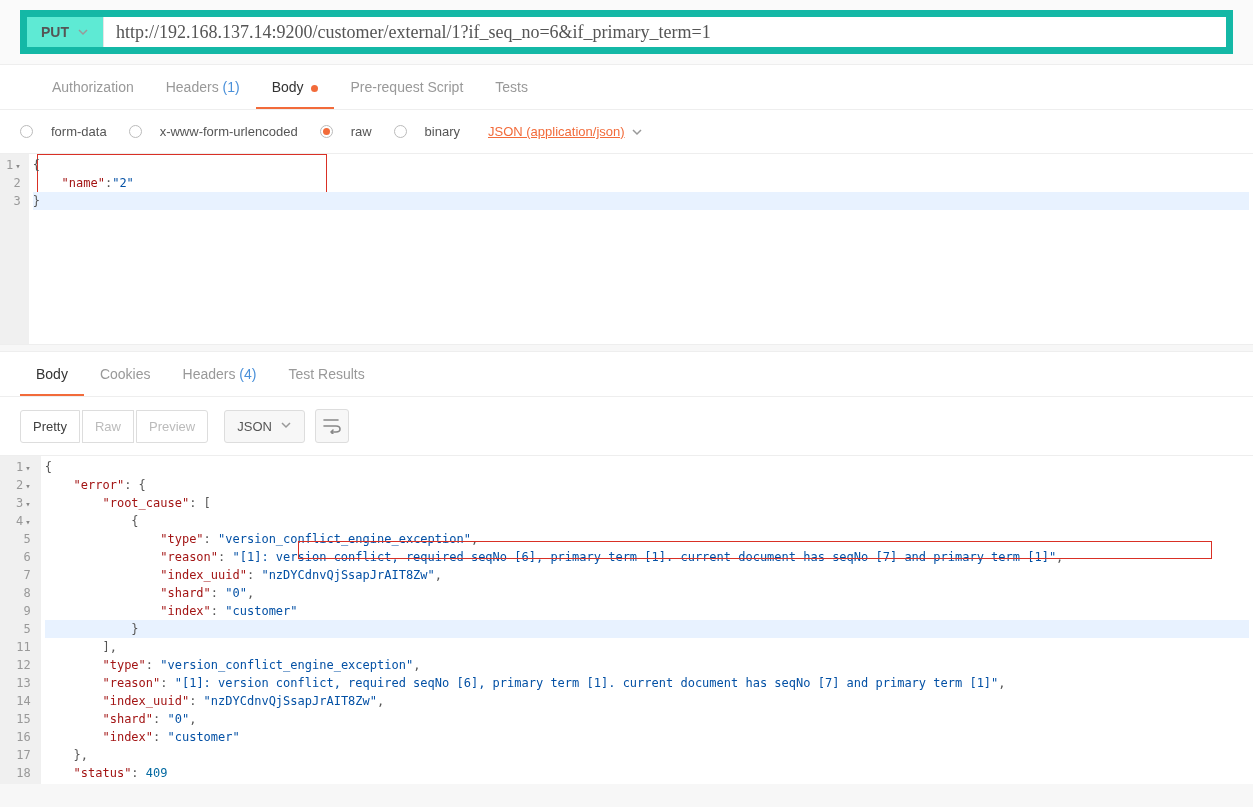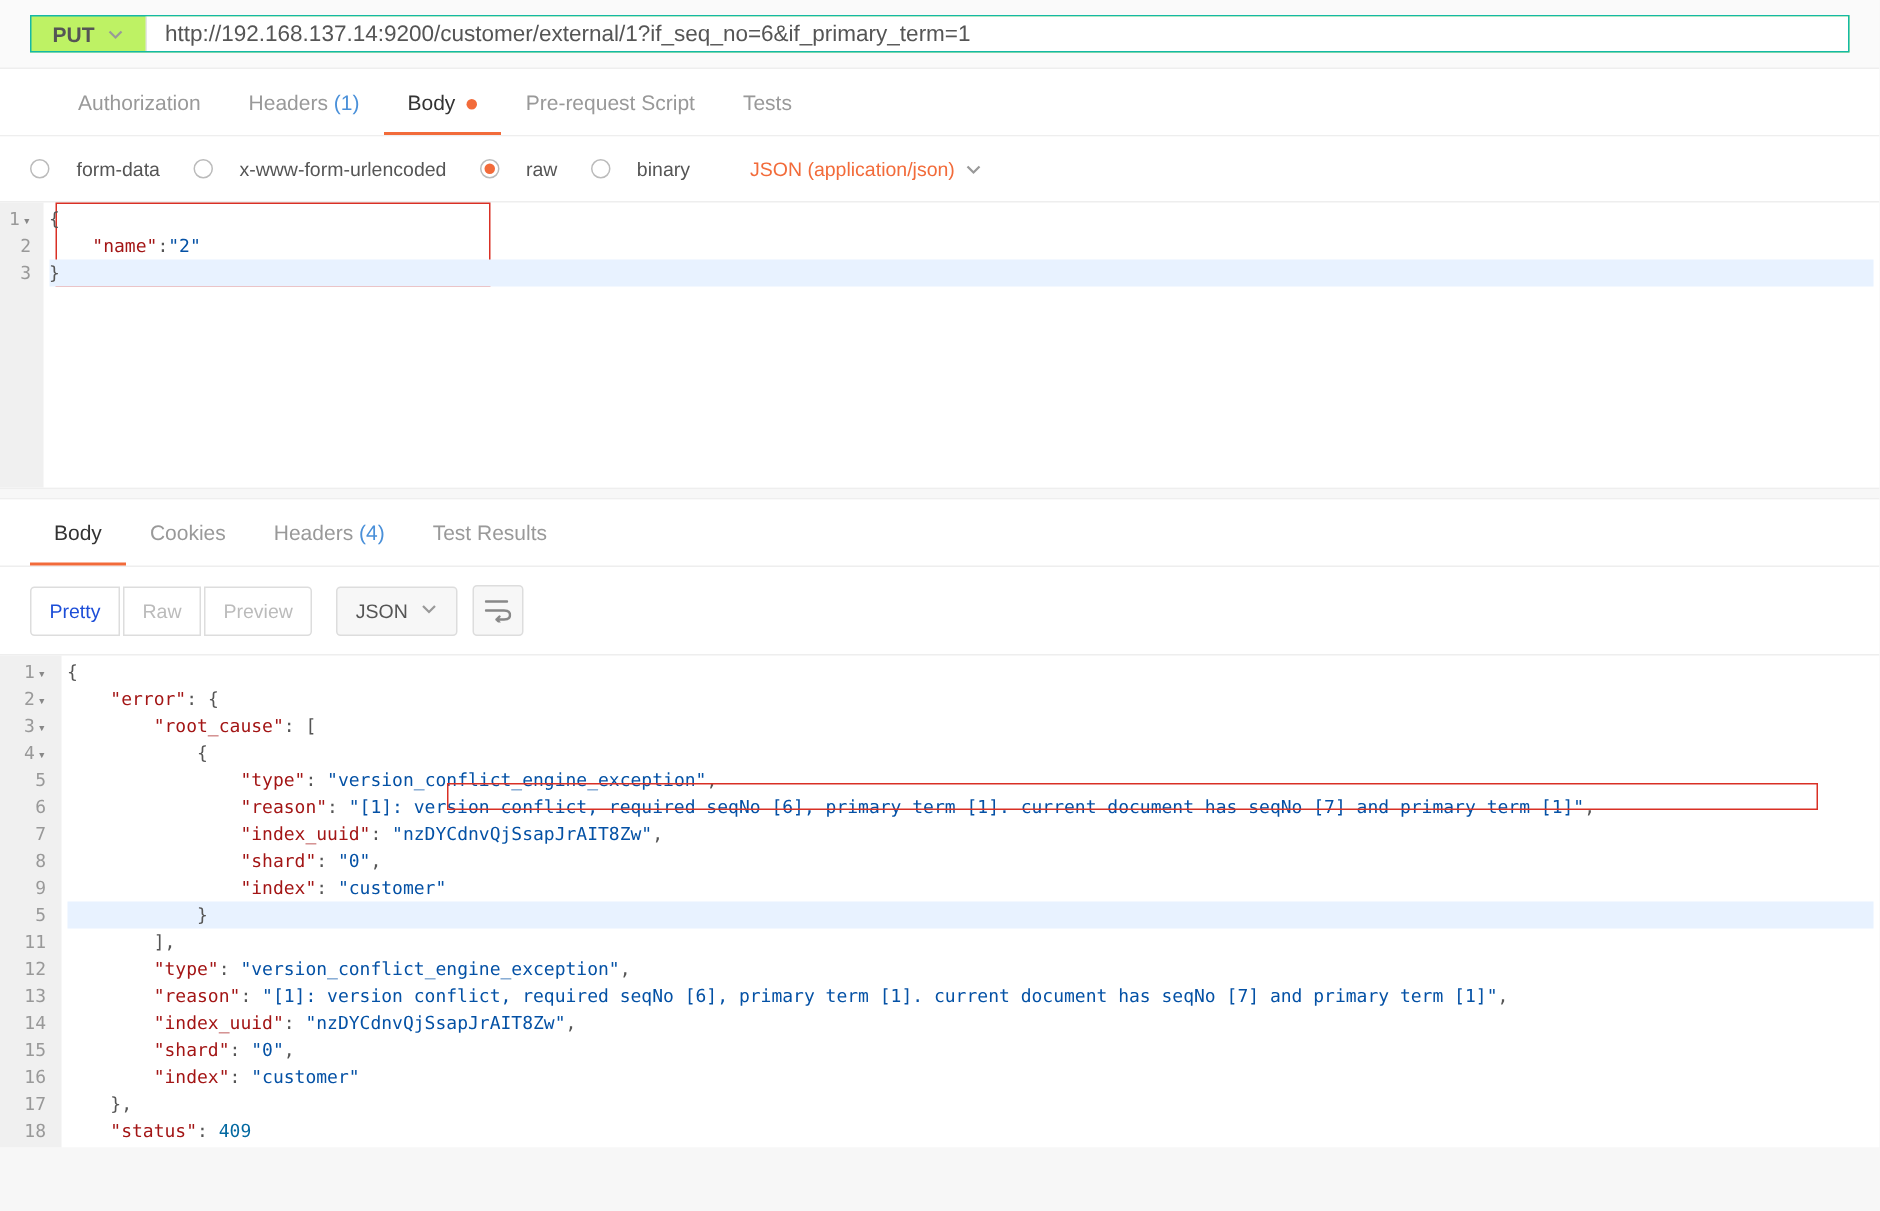--- a/index.html
+++ b/index.html
@@ -1,35 +1,35 @@
 <!DOCTYPE html>
 <html><head>
   <meta charset="utf-8">
   <style>
     * { box-sizing: border-box; margin: 0; padding: 0; }
     body { font-family: -apple-system, BlinkMacSystemFont, "Segoe UI", Arial, sans-serif; font-size: 13px; background: #f7f7f7; color: #555; }
     
     .request-bar { padding: 10px 20px; background: #fafafa; border-bottom: 1px solid #eee; }
-    .request-bar-inner { display: flex; align-items: stretch; border: 1px solid #14b8a6; background: #bef264; height: 25px; }
+    .request-bar-inner { display: flex; align-items: stretch; border: 7px solid #14b8a6; background: #5eead4; height: 44px; }
     .method-select { display: flex; align-items: center; padding: 0 14px; font-weight: 600; font-size: 14px; cursor: pointer; color: #555; border-right: 1px solid #e5e5e5; }
     .method-select svg { margin-left: 8px; }
-    .url-input { flex: 1; border: none; padding: 0 12px; font-size: 15px; outline: none; color: #555; }
+    .url-input { flex: 1; border: none; padding: 0 12px; font-size: 18px; outline: none; color: #555; font-family: Liberation Serif, serif; }
     .url-input-wrap { flex: 1; display: flex; }
 
     .tabs { display: flex; padding: 0 36px; border-bottom: 1px solid #eee; background: #fff; }
     .tab { padding: 14px 16px 12px; cursor: pointer; color: #999; font-size: 14px; border-bottom: 2px solid transparent; }
     .tab.active { color: #333; border-bottom-color: #f26b3a; }
     .tab .dot { display: inline-block; width: 7px; height: 7px; border-radius: 50%; background: #f26b3a; margin-left: 4px; vertical-align: middle; }
     .tab .cnt { color: #4a90d9; }
 
     .body-type-row { display: flex; align-items: center; padding: 14px 20px; background: #fff; font-size: 13px; color: #555; gap: 22px; }
     .radio-opt { display: flex; align-items: center; gap: 18px; cursor: pointer; }
     .radio-dot { width: 13px; height: 13px; border: 1px solid #bbb; border-radius: 50%; display: inline-flex; align-items: center; justify-content: center; }
     .radio-dot.sel::after { content: ''; width: 7px; height: 7px; border-radius: 50%; background: #f26b3a; }
-    .body-type-dd { color: #f26b3a; display: flex; align-items: center; gap: 6px; cursor: pointer; margin-left: 18px; }
+    .body-type-dd { color: #f26b3a; display: flex; align-items: center; gap: 6px; cursor: pointer; margin-left: 6px; text-decoration: underline; }
 
     .editor { background: #fff; font-family: Consolas, Monaco, monospace; font-size: 12px; border-top: 1px solid #eee; }
     .editor-body { display: flex; }
     .gutter { background: #f0f0f0; color: #999; text-align: right; padding: 2px 8px 2px 6px; user-select: none; }
     .gutter div { line-height: 18px; height: 18px; }
     .gutter .exp::after { content: '▾'; font-size: 9px; margin-left: 2px; color: #888; }
     .code { flex: 1; padding: 2px 4px; position: relative; }
     .code div { line-height: 18px; height: 18px; white-space: pre; }
     .code .hl { background: #e8f2ff; }
     .red-box { border: 1px solid #d93025; position: absolute; }
@@ -42,21 +42,21 @@
     .n { color: #0369a1; }
 
     .sep { height: 8px; background: #f7f7f7; border-top: 1px solid #eee; border-bottom: 1px solid #eee; }
 
     .resp-tabs { display: flex; padding: 0 20px; background: #fff; border-bottom: 1px solid #eee; }
     .resp-tab { padding: 14px 16px 12px; cursor: pointer; color: #999; font-size: 14px; border-bottom: 2px solid transparent; }
     .resp-tab.active { color: #333; border-bottom-color: #f26b3a; }
     .resp-tab .cnt { color: #4a90d9; }
 
     .resp-toolbar { display: flex; align-items: center; padding: 12px 20px; background: #fff; gap: 2px; }
-    .rt-btn { padding: 8px 12px; border: 1px solid #ddd; background: #fff; color: #1d4ed8; cursor: pointer; font-size: 13px; }
+    .rt-btn { padding: 8px 12px; border: 1px solid #ddd; background: #fff; color: #404040; cursor: pointer; font-size: 13px; }
     .rt-btn:first-child { border-radius: 3px 0 0 3px; }
     .rt-btn:nth-child(3) { border-radius: 0 3px 3px 0; }
     .rt-btn.inactive { color: #bbb; }
     .rt-dd { margin-left: 14px; padding: 8px 12px; border: 1px solid #ddd; background: #f7f7f7; color: #555; cursor: pointer; display: flex; align-items: flex-start; gap: 8px; border-radius: 3px; }
     .rt-wrap { margin-left: 8px; width: 34px; height: 34px; border: 1px solid #ddd; background: #f7f7f7; display: flex; align-items: center; justify-content: center; border-radius: 3px; cursor: pointer; color: #888; }
 
     .resp-editor { background: #fff; font-family: Consolas, Monaco, monospace; font-size: 12px; display: flex; border-top: 1px solid #eee; }
     .resp-gutter { background: #f0f0f0; color: #999; text-align: right; padding: 2px 10px 2px 16px; user-select: none; }
     .resp-gutter div { line-height: 18px; height: 18px; }
     .resp-gutter .exp::after { content: '▾'; font-size: 9px; margin-left: 2px; color: #888; }

